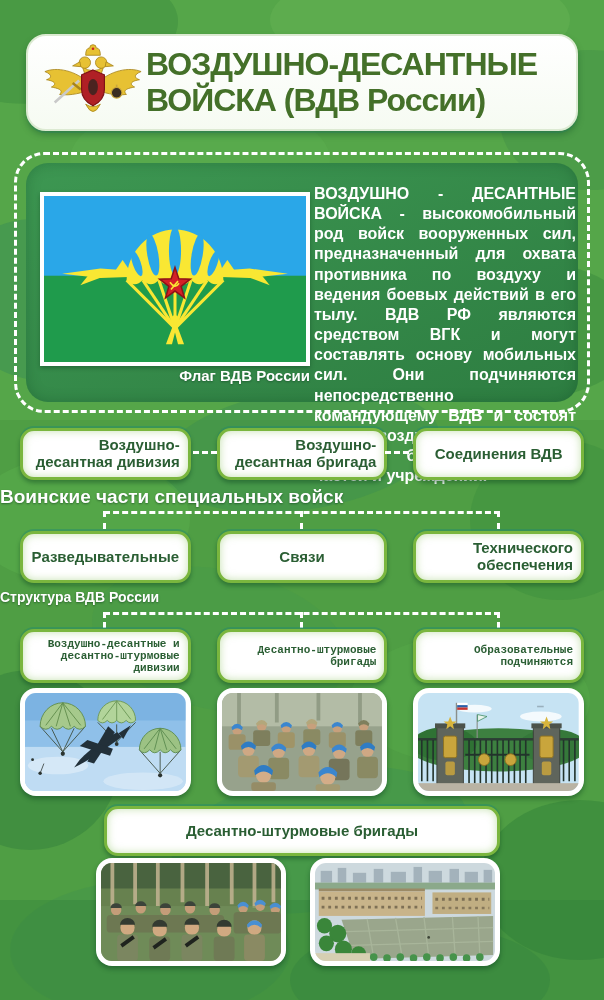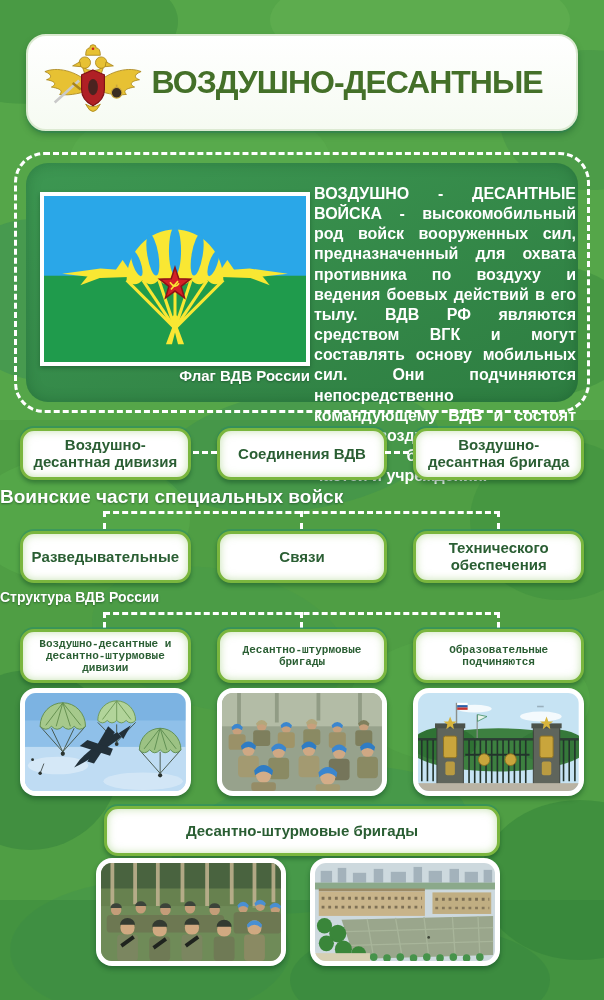--- a/index.html
+++ b/index.html
@@ -6,41 +6,41 @@
   .poster{position:relative;width:604px;height:1000px;overflow:hidden;
     font-family:"Liberation Sans",sans-serif;}
   .bg{position:absolute;inset:0;display:block;}
 
   
   .header{position:absolute;left:26px;top:34px;width:552px;height:97px;
     background:linear-gradient(#ffffff,#f6fbf2);border:2px solid #dcead2;border-radius:20px;
     box-shadow:0 4px 6px rgba(12,70,35,.35), 0 2px 0 rgba(46,150,125,.35);
     display:flex;align-items:center;box-sizing:border-box;}
   .emblem{width:106px;height:86px;margin-left:12px;flex:none;}
-  .title{flex:1;text-align:center;color:#447029;font-weight:bold;font-size:32px;
+  .title{flex:1;text-align:left;color:#447029;font-weight:bold;font-size:32px;
     line-height:1.12;letter-spacing:-1px;padding-right:28px;}
 
   
   .info-outer{position:absolute;left:14px;top:152px;width:576px;height:261px;
     border:3px dashed #ffffff;border-radius:30px;box-sizing:border-box;}
   .info-inner{position:absolute;left:9px;top:8px;right:9px;bottom:8px;
     background:linear-gradient(155deg,#3d9752,#2d7d41);border-radius:22px;
     box-shadow:inset 0 0 14px rgba(0,50,20,.25);}
   .flag-frame{position:absolute;left:14px;top:29px;width:262px;height:166px;
     border:4px solid #ffffff;box-shadow:0 2px 4px rgba(0,40,20,.35);}
   .flag-frame svg{display:block;width:100%;height:100%;}
   .flag-caption{position:absolute;left:14px;top:204px;width:270px;text-align:right;
     color:#ffffff;font-weight:bold;font-size:15px;text-shadow:0 1px 2px rgba(0,40,20,.4);}
   .desc{position:absolute;left:288px;top:21px;width:262px;color:#ffffff;font-weight:bold;
     font-size:16px;line-height:1.26;text-align:justify;}
 
   
   .row{position:absolute;left:20px;width:564px;display:flex;gap:26px;}
   .box{flex:1;background:#ffffff;border:3px solid #7ab63e;border-radius:14px;
-    display:flex;align-items:center;justify-content:center;text-align:center;
+    display:flex;align-items:center;justify-content:center;text-align:right;
     color:#2a5e33;font-weight:bold;padding:3px 8px;box-sizing:border-box;
     box-shadow:0 3px 4px rgba(8,60,28,.4), 0 -2px 0 rgba(31,138,120,.4),
       inset 0 0 9px rgba(150,200,110,.55);line-height:1.12;}
   #row1{top:428px;height:52px;font-size:15px;}
   #row2{top:531px;height:52px;font-size:15px;gap:26px;}
   #row3{top:629px;height:54px;font-size:11px;font-family:Liberation Mono, monospace;}
   #row4{left:104px;width:396px;top:806px;height:50px;gap:34px;font-size:15px;}
 
   .heading{position:absolute;left:0;right:0;text-align:left;color:#ffffff;font-weight:bold;
     text-shadow:0 1px 2px rgba(0,40,20,.45);}
@@ -107,20 +107,21 @@
       <circle cx="65" cy="8" r="1.6" fill="#c22"></circle>
       <line x1="18" y1="74" x2="48" y2="47" stroke="#c9c9c9" stroke-width="3.2"></line>
       <line x1="40" y1="50" x2="50" y2="58" stroke="#a8841a" stroke-width="3"></line>
       <circle cx="94" cy="62" r="6.5" fill="#3a2c22" stroke="#c9a53c" stroke-width="1.4"></circle>
       <line x1="94" y1="52" x2="94" y2="56" stroke="#c9a53c" stroke-width="2"></line>
       <path d="M65,34 L79,40 L79,58 Q79,71 65,78 Q51,71 51,58 L51,40 Z" fill="#b02025" stroke="#7d1115" stroke-width="1.4"></path>
       <ellipse cx="65" cy="55" rx="6" ry="10" fill="#3a2420" opacity="0.85"></ellipse>
     </svg>
     <div class="title">
       <span>ВОЗДУШНО-ДЕСАНТНЫЕ</span><br>
+      <span>ВОЙСКА (ВДВ России)</span>
     </div>
   </div>
 
   <div class="info-outer">
     <div class="info-inner">
       <div class="flag-frame">
         <svg viewBox="0 0 260 158" preserveAspectRatio="none">
           <rect width="260" height="76" fill="#2aa7e8"></rect>
           <rect y="76" width="260" height="82" fill="#1f9b4c"></rect>
           <g stroke="#f9e733" stroke-width="3">
@@ -155,24 +156,24 @@
       <div class="flag-caption">Флаг ВДВ России</div>
       <div class="desc">ВОЗДУШНО - ДЕСАНТНЫЕ ВОЙСКА - высокомобильный род войск вооруженных сил, предназначенный для охвата противника по воздуху и ведения боевых действий в его тылу. ВДВ РФ являются средством ВГК и могут составлять основу мобильных сил. Они подчиняются непосредственно командующему ВДВ и состоят из из воздушно - десантных девизий, бригад, отдельных частей и учреждений.</div>
     </div>
   </div>
 
   <div class="row" id="row1">
     <div class="box">
         <span>Воздушно-десантная дивизия</span>
       </div>
     <div class="box">
+        <span>Воздушно-десантная бригада</span>
+      </div>
+    <div class="box">
         <span>Соединения ВДВ</span>
-      </div>
-    <div class="box">
-        <span>Воздушно-десантная бригада</span>
       </div>
   </div>
   <div class="conn" id="conn1"></div>
   <div class="conn" id="conn2"></div>
 
   <div class="heading" id="heading-special">Воинские части специальных войск</div>
 
   <div class="dash-h" id="br1"></div>
   <div class="dash-v br1v" style="left:103px;"></div>
   <div class="dash-v br1v" style="left:300px;"></div>

